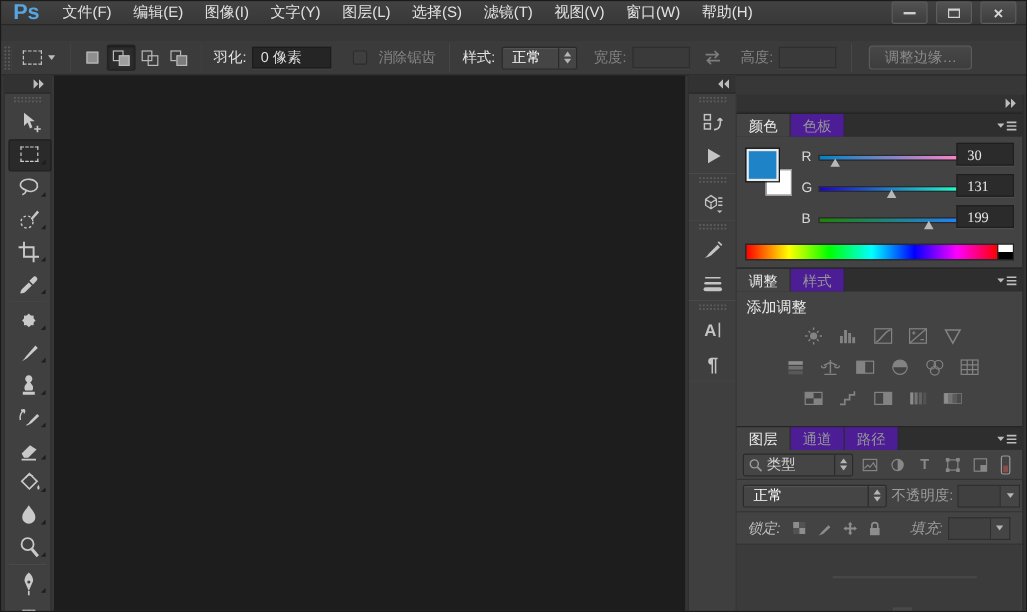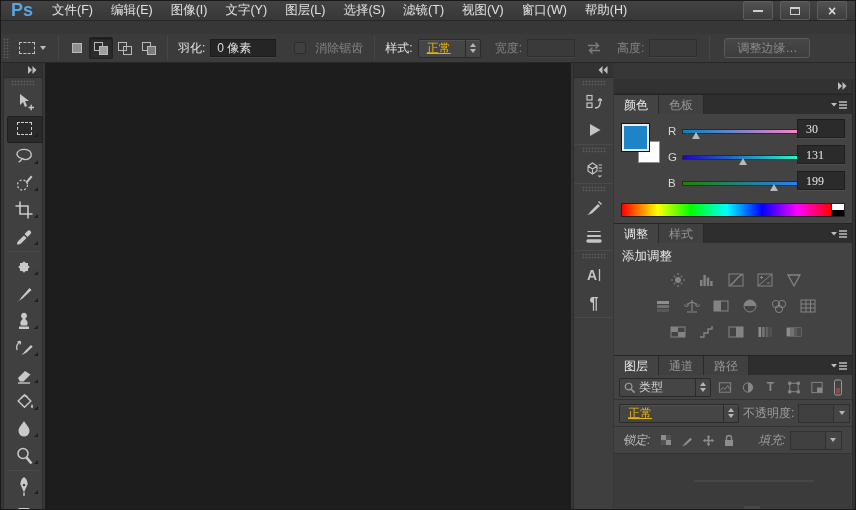--- a/index.html
+++ b/index.html
@@ -66,21 +66,21 @@
     width:66px; height:18px; background:#252525; border:1px solid #1c1c1c;
     box-shadow:0 1px 0 rgba(255,255,255,.05); color:#dedede;
     line-height:17px; padding-left:6px; font-size:12px;
   }
   .oinput.dis { background:#3a3a3a; border-color:#2e2e2e; width:48px; }
   .ocheck { width:12px; height:12px; background:#3f3f3f; border:1px solid #2d2d2d; border-radius:2px; margin-right:5px; }
   .oselect {
     height:19px; background:#454545; border:1px solid #2a2a2a; border-radius:2px;
     display:flex; align-items:center; box-shadow:inset 0 1px 0 rgba(255,255,255,.07);
   }
-  .oselect .val { padding:0 8px; min-width:46px; color:#eab308;text-decoration:underline; }
+  .oselect .val { padding:0 8px; min-width:46px; color:#ffffff; }
   .spin { width:15px; align-self:stretch; border-left:1px solid #2a2a2a; display:flex; flex-direction:column; align-items:center; justify-content:center; gap:2px; }
   .tri-u { width:0; height:0; border-left:3px solid transparent; border-right:3px solid transparent; border-bottom:4px solid #b5b5b5; }
   .tri-d { width:0; height:0; border-left:3px solid transparent; border-right:3px solid transparent; border-top:4px solid #b5b5b5; }
   .refine {
     height:20px; padding:0 12px; border:1px solid #5b5b5b; border-radius:3px;
     color:#8c8c8c; line-height:18px; background:linear-gradient(#474747,#3d3d3d);
     margin-left:8px;
   }
   
   .workspace { position:absolute; left:0; top:62px; width:856px; height:448px; }
@@ -99,21 +99,21 @@
   .canvas { position:absolute; left:44px; top:0; width:526px; height:448px; background:#1d1d1d; }
   
   .dock { position:absolute; left:572px; top:0; width:40px; height:448px; background:#3f3f3f; border-left:1px solid #2c2c2c; }
   .dkico { height:28px; display:flex; align-items:center; justify-content:center; }
   .dkdiv { height:1px; background:#313131; border-bottom:1px solid #4a4a4a; }
   .chevs { display:flex; gap:2px; margin-left:auto; margin-right:5px; }
   
   .panels { position:absolute; left:613px; top:16px; width:243px; height:448px; background:#3a3a3a; }
   .pedge { position:absolute; right:0; top:0; bottom:0; width:5px; background:#333333; border-left:1px solid #2b2b2b; z-index:5; }
   .tabbar { height:20px; background:#2e2e2e; display:flex; align-items:stretch; position:relative; border-top:1px solid #252525; }
-  .tab { padding:0 10px; line-height:20px; color:#969696; font-size:12px; background:#404040; border-right:1px solid #2a2a2a; }
+  .tab { padding:0 10px; line-height:20px; color:#969696; font-size:12px; background:#4c1d95; border-right:1px solid #2a2a2a; }
   .tab.active { background:#434343; color:#ececec; }
   .pmenu { position:absolute; right:9px; top:5px; }
   .pbody { background:#434343; position:relative; }
   
   .swatches { position:absolute; left:8px; top:10px; width:44px; height:44px; }
   .bg-swatch { position:absolute; left:16px; top:17px; width:22px; height:22px; background:#fff; border:1px solid #8f8f8f; }
   .fg-swatch { position:absolute; left:0; top:0; width:27px; height:27px; border:2px solid #ececec; outline:1px solid #141414; }
   .chrow { position:absolute; left:54px; height:22px; display:flex; align-items:center; }
   .chlabel { width:14px; color:#d8d8d8; font-size:11.5px; }
   .chtrack { position:relative; width:118px; height:5px; border:1px solid #2a2a2a; }

